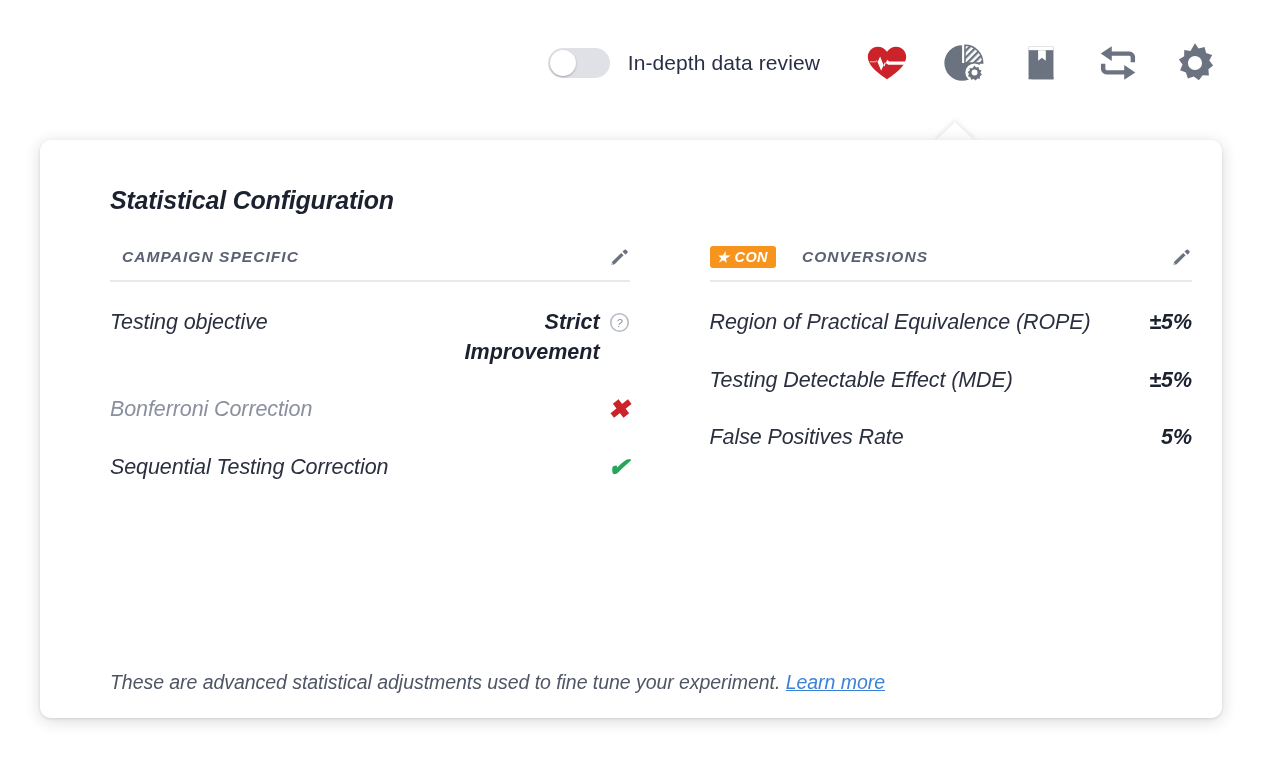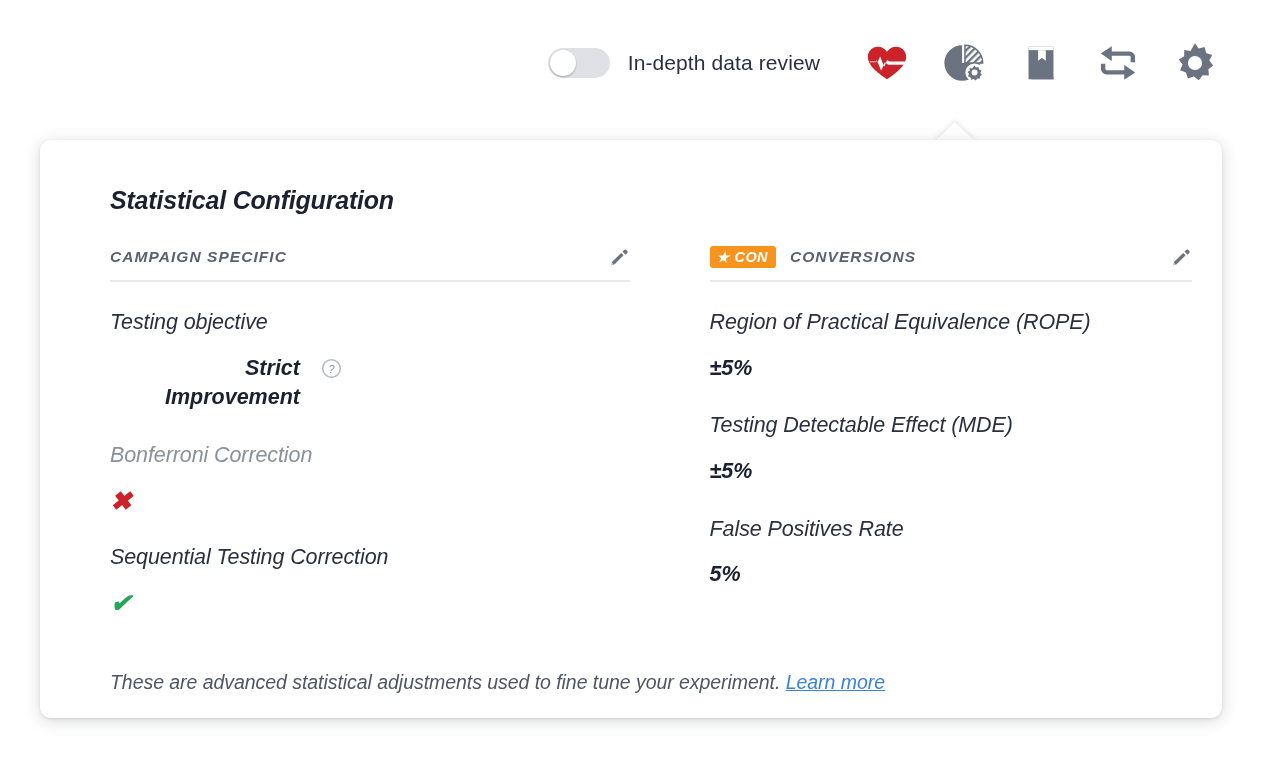--- a/index.html
+++ b/index.html
@@ -59,48 +59,48 @@
   .col { position: relative; }
   .col-left  { width: 560px; margin-left: 40px; }
   .col-right { width: 520px; margin-left: 80px; }
 
   .col-head {
     display: flex; align-items: center; height: 26px;
     border-bottom: 2px solid #e7e9ee; padding-bottom: 22px;
   }
   .col-head-text {
     font-size: 15.5px; font-weight: bold; color: #5a6171;
-    letter-spacing: 1.05px; text-transform: uppercase;
+    letter-spacing: 1.05px; text-transform: uppercase; margin-left: 12px;
   }
   .spacer { flex: 1; }
   .pencil { width: 22px; height: 22px; cursor: pointer; flex: none; }
 
   .badge {
     display: inline-flex; align-items: center; gap: 5px;
     background: #f7941d; color: #ffffff;
     border-radius: 3px; padding: 4px 8px 4px 7px;
     font-size: 14.5px; font-weight: bold; letter-spacing: .4px;
     margin-right: 14px; line-height: 1;
   }
   .badge .star { font-size: 14px; line-height: 1; }
 
   .rows { margin-top: 26px; }
   .row {
     display: flex; align-items: flex-start; justify-content: space-between;
-    gap: 16px; margin-bottom: 28px; flex-direction: column;
+    gap: 16px; margin-bottom: 28px;
   }
   .row-label { font-size: 21.5px; color: #2b3040; line-height: 1.38; letter-spacing: -.1px; }
   .row-label.muted { color: #8a909e; }
   .row-value {
     font-size: 21.5px; font-weight: bold; color: #1c2130;
     text-align: right; line-height: 1.38; white-space: nowrap;
   }
   .row-value.wrapy { white-space: normal; max-width: 190px; }
 
-  .value-with-help { display: flex; align-items: flex-start; justify-content: space-between; gap: 21px; }
+  .value-with-help { display: flex; align-items: flex-start; justify-content: space-between; gap: 9px; }
   .help-icon { width: 21px; height: 21px; margin-top: 4px; flex: none; cursor: pointer; }
 
   .mark { font-size: 26px; font-weight: bold; line-height: 1.1; }
   .mark.ok { color: #26a65b; }
   .mark.no { color: #cc2229; }
 
   .footer {
     position: absolute; left: 70px; bottom: 24px;
     font-size: 19.5px; color: #4e5565; letter-spacing: -.05px;
   }

